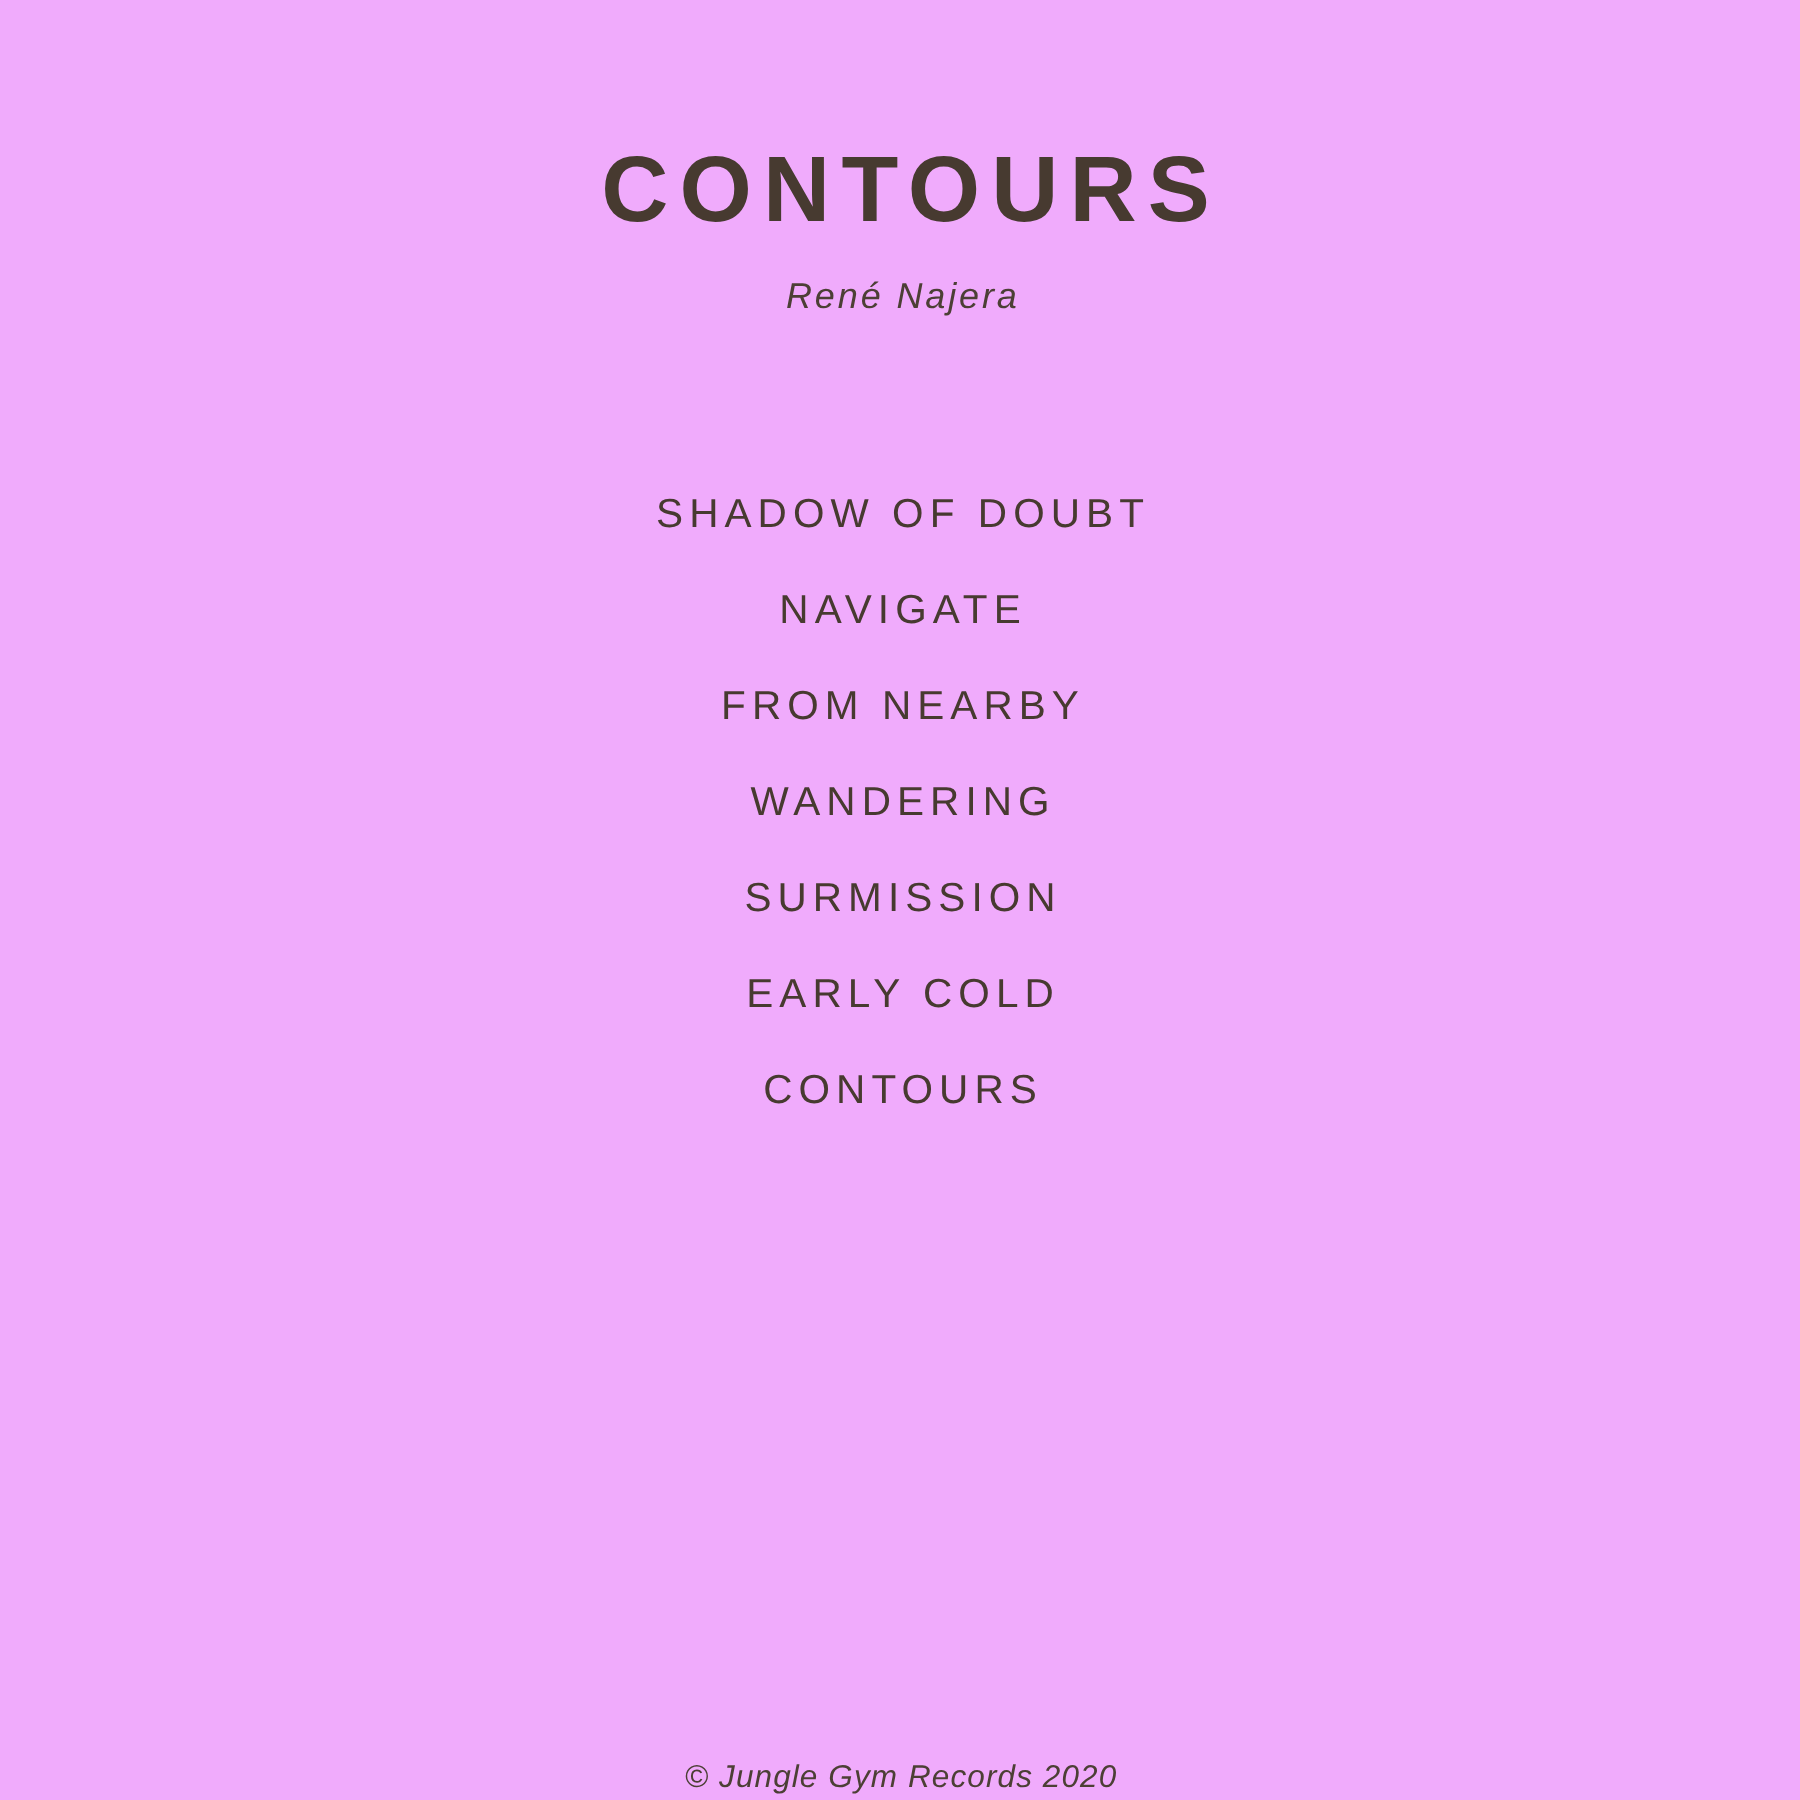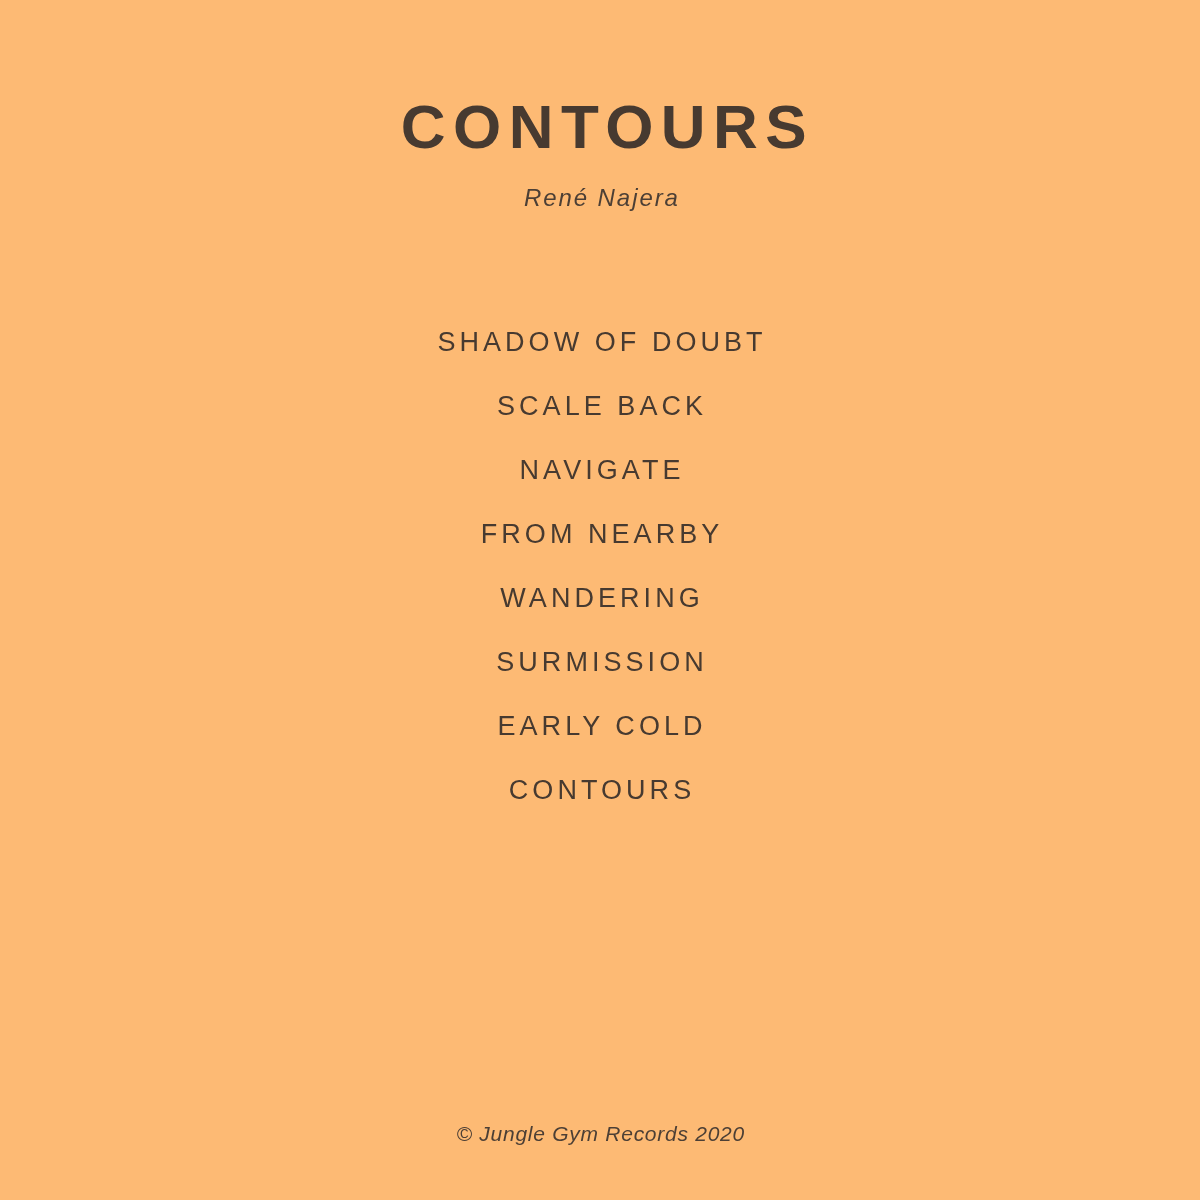--- a/index.html
+++ b/index.html
@@ -3,21 +3,21 @@
 <meta charset="utf-8">
 <style>
   html, body {
     margin: 0;
     padding: 0;
   }
   .cover {
     position: relative;
     width: 1200px;
     height: 1200px;
-    background: #fdba74;
+    background: #f0abfc;
     font-family: "Liberation Sans", "DejaVu Sans", sans-serif;
     overflow: hidden;
   }
   .centered {
     position: absolute;
     left: 0;
     width: 100%;
     text-align: center;
     color: #473a30;
     white-space: nowrap;
@@ -56,21 +56,21 @@
     align-items: center;
     justify-content: center;
     font-size: 27px;
     font-weight: 400;
     letter-spacing: 0.15em;
     padding-left: 0.15em;
     color: #473a30;
     white-space: nowrap;
   }
   .label-footer {
-    top: 1133px;
+    top: 1185px;
     transform: translateY(-50%);
     font-size: 21px;
     font-style: italic;
     font-weight: 400;
     letter-spacing: 0.035em;
     padding-left: 0.035em;
     color: #4c3f35;
     line-height: 1;
   }
 </style>
@@ -78,21 +78,20 @@
 <body>
 
 <div class="cover">
 
   <div class="centered album-title">CONTOURS</div>
 
   <div class="centered album-artist">René Najera</div>
 
   <div class="tracklist">
       <div class="track">SHADOW OF DOUBT</div>
-      <div class="track">SCALE BACK</div>
       <div class="track">NAVIGATE</div>
       <div class="track">FROM NEARBY</div>
       <div class="track">WANDERING</div>
       <div class="track">SURMISSION</div>
       <div class="track">EARLY COLD</div>
       <div class="track">CONTOURS</div>
     </div>
 
   <div class="centered label-footer">© Jungle Gym Records 2020</div>
 

